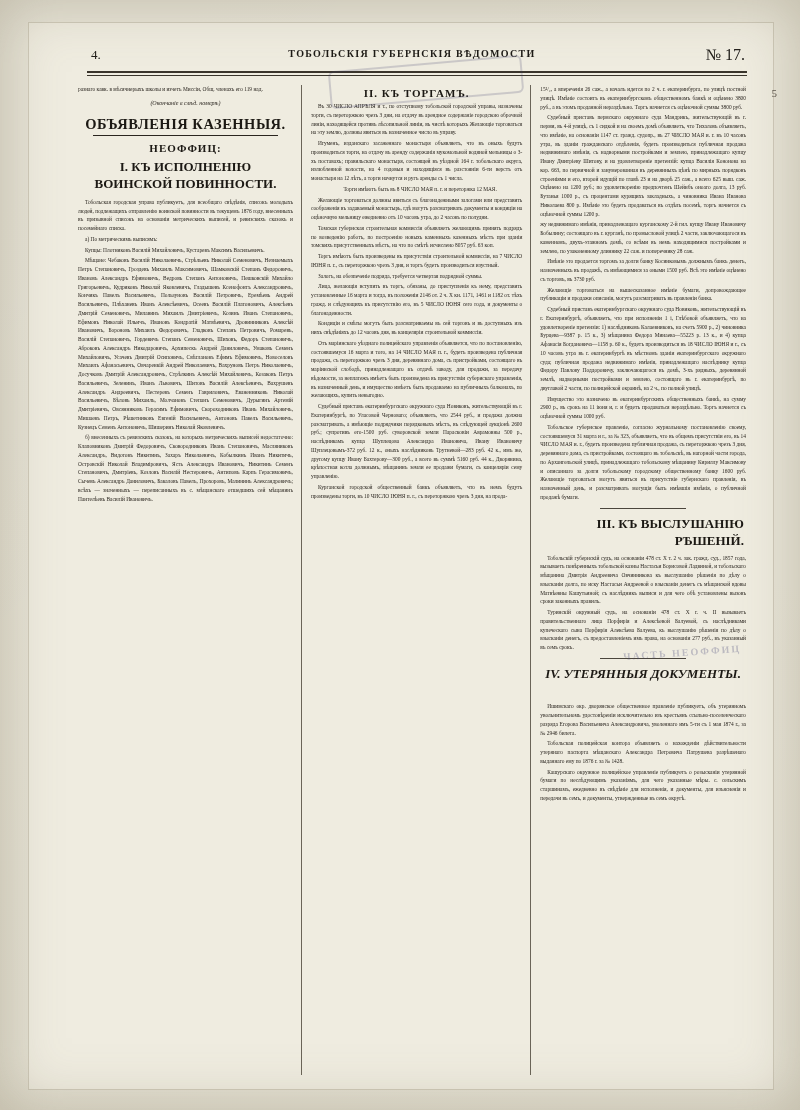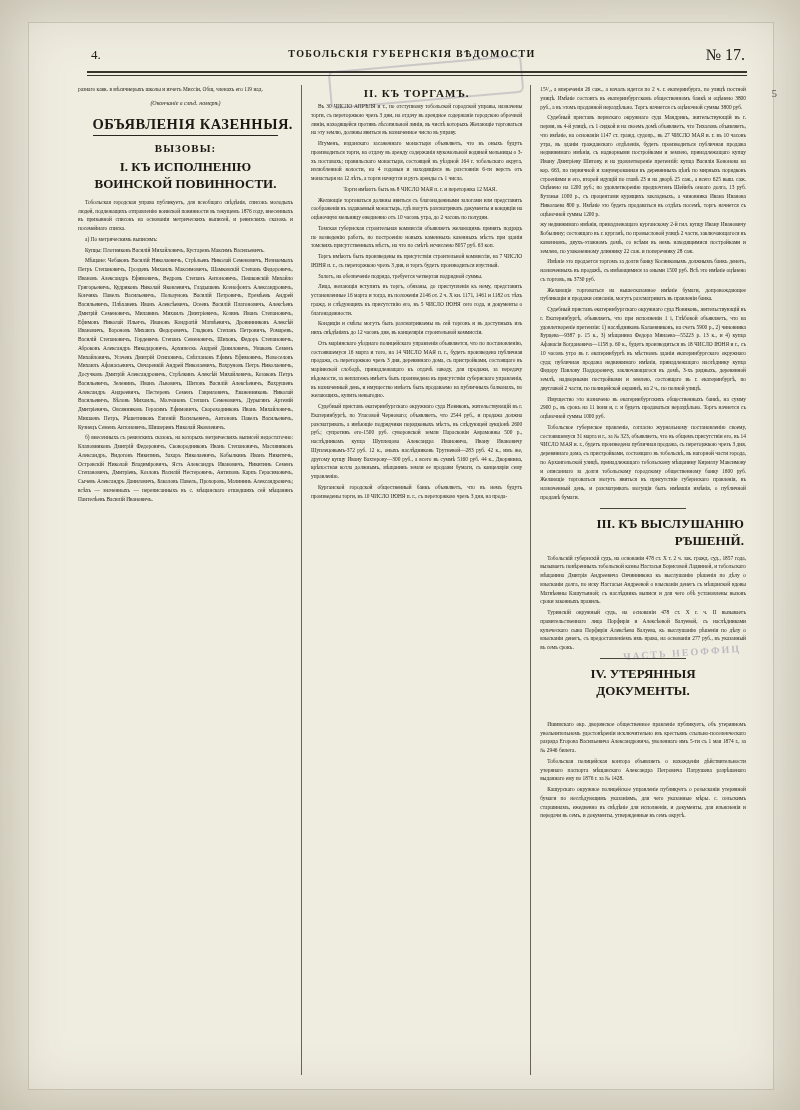--- a/index.html
+++ b/index.html
@@ -27,21 +27,21 @@
   .c1{width:232px;}
   .c2{width:228px;}
   .c3{width:222px;}
   .vsep{position:absolute;top:0;bottom:0;width:0;border-left:1px solid #6a6458;}
 
   .txt{font-size:5.4px;line-height:1.62;text-align:justify;color:#2a251f;
        font-family:"Liberation Serif",serif;hyphens:auto;}
   .txt p{margin:0 0 2px 0;text-indent:7px;}
   .txt p.noind{text-indent:0;}
 
-  .bigtitle{text-align:right;font-weight:bold;font-size:14.5px;letter-spacing:.5px;
+  .bigtitle{text-align:center;font-weight:bold;font-size:14.5px;letter-spacing:.5px;
             margin:10px 0 2px 0;color:#1c1914;}
   .u-under{display:block;height:0;border-bottom:1px solid #2a251f;width:86%;margin:2px auto 6px auto;}
   .sub{text-align:center;font-weight:bold;font-size:11px;letter-spacing:1px;margin:4px 0 3px 0;color:#1c1914;}
   .sub2{text-align:center;font-weight:bold;font-size:13px;line-height:1.35;margin:4px 6px 5px 6px;color:#1c1914;}
   .ctr{text-align:center;}
   .small-note{text-align:center;font-size:6px;font-style:italic;margin:6px 0 8px 0;color:#2a251f;}
   .hr-short{border-top:1px solid #4a453c;margin:6px 60px;}
   .stamp{position:absolute;left:300px;top:40px;width:190px;height:34px;
          transform:rotate(-5deg);opacity:.20;border:2px solid #3a3a6a;border-radius:6px;}
   .stamp2{position:absolute;right:14px;top:604px;font-size:10px;color:#4a4a7a;opacity:.30;
@@ -69,21 +69,21 @@
 
         <div class="col c1">
           <div class="txt">
             <p class="noind">разнаго кавк. в мѣсячнерыхъ школы и изчетъ Миссіи, Общ. членахъ его 119 над.</p>
           </div>
           <div class="small-note">(Окончаніе в слѣд. номерѣ)</div>
 
           <div class="bigtitle">ОБЪЯВЛЕНІЯ КАЗЕННЫЯ.</div>
           <span class="u-under"></span>
 
-          <div class="sub">ВЫЗОВЫ:</div>
+          <div class="sub">НЕОФФИЦ:</div>
           <div class="sub2">I. КЪ ИСПОЛНЕНІЮ ВОИНСКОЙ ПОВИННОСТИ.</div>
 
           <div class="txt">
             <p>Тобольская городская управа публикуетъ, для всеобщаго свѣдѣнія, списокъ молодыхъ людей, подлежащихъ отправленію воинской повинности въ текущемъ 1876 году, внесенныхъ въ призывной списокъ на основаніи метрическихъ выписей, и ревизскихъ сказокъ и посемейнаго списка.</p>
             <p>а) По метрическимъ выписямъ:</p>
             <p>Купцы: Плотниковъ Василій Михайловичъ, Кустаревъ Максимъ Васильевичъ.</p>
             <p>Мѣщане: Чебаковъ Василій Николаевичъ, Стрѣльевъ Николай Семеновичъ, Незнаемыхъ Петръ Степановичъ, Гроздевъ Михаилъ Максимовичъ, Шамковскій Степанъ Федоровичъ, Ивановъ Александръ Ефимовичъ, Ведровъ Степанъ Антоновичъ, Пешковскій Михайло Григорьевичъ, Кудриковъ Николай Яковлевичъ, Гладышевъ Ксенофонтъ Александровичъ, Кончикъ Павелъ Васильевичъ, Пользуновъ Василій Петровичъ, Еремѣевъ Андрей Васильевичъ, Плѣханевъ Иванъ Алексѣевичъ, Осеевъ Василій Платоновичъ, Алексѣевъ Дмитрій Семеновичъ, Милавинъ Михаилъ Дмитріевичъ, Козинъ Иванъ Степановичъ, Ефимовъ Николай Ильичъ, Ивановъ Кондратій Матвѣевичъ, Дровинниковъ Алексѣй Ивановичъ, Бороновъ Михаилъ Федоровичъ, Гладковъ Степанъ Петровичъ, Ромаревъ, Василій Степановичъ, Гордевичъ Степанъ Семеновичъ, Шиховъ, Федоръ Степановичъ, Аброковъ Александръ Никодаровичъ, Архипескъ Андрей Даниловичъ, Умаковъ Семенъ Михайловичъ, Усачевъ Дмитрій Осиповичъ, Свѣтлановъ Ефимъ Ефимовичъ, Новоселовъ Михаилъ Афанасьевичъ, Овчаренкій Андрей Николаевичъ, Вахруновъ Петръ Николаевичъ, Досучковъ Дмитрій Александровичъ, Стрѣлкинъ Алексѣй Михайловичъ, Козаковъ Петръ Васильевичъ, Зеленинъ, Иванъ Львовичъ, Шитовъ Василій Алексѣевичъ, Вахрушевъ Александръ Андреевичъ, Пестеревъ Семенъ Гавриловичъ, Еваненниковъ Николай Васильевичъ, Бѣловъ Михаилъ, Молчановъ Степанъ Семеновичъ, Дурыгинъ Артемій Дмитріевичъ, Овсянниковъ Герасимъ Ефимовичъ, Скороходниковъ Иванъ Михайловичъ, Мишаевъ Петръ, Рѣшетниковъ Евгеній Васильевичъ, Антоновъ Павелъ Васильевичъ, Кузнецъ Семенъ Антоновичъ, Шишеринъ Николай Яковлевичъ.</p>
             <p>б) внесенныхъ съ ревизскихъ сказокъ, на которыхъ метрическихъ выписей недостаточно: Клаповниковъ Дмитрій Федоровичъ, Сковородниковъ Иванъ Степановичъ, Масляниковъ Александръ, Видотовъ Никитинъ, Захаръ Николаевичъ, Кобылкинъ Иванъ Никитичъ, Островскій Николай Владиміровичъ, Ясть Александръ Ивановичъ, Никитинъ Семенъ Степановичъ, Дмитріевъ, Козловъ Василій Нестеровичъ, Антиповъ Карпъ Герасимовичъ, Сычевъ Александръ Даниловичъ, Бакаловъ Павелъ, Прохоровъ, Малининъ Александровичъ; всѣхъ — значенныхъ — переписанныхъ въ с. мѣщанскаго отшедшихъ сей мѣщанинъ Пантелѣевъ Василій Ивановичъ.</p>
           </div>
           <div class="vsep" style="right:0;"></div>
@@ -119,21 +119,21 @@
             <p>Имущество это назначено въ екатеринбургскихъ общественныхъ банкѣ, на сумму 2900 р., въ срокъ на 11 іюня и, г. и будетъ продаваться нераздѣльно. Торгъ начнется съ оцѣночной суммы 1000 руб.</p>
             <p>Тобольское губернское правленіе, согласно журнальному постановленію своему, состоявшемуся 31 марта и г., за № 323, объявляетъ, что въ общемъ присутствіи его, въ 14 ЧИСЛО МАЯ и. г., будетъ произведена публичная продажа, съ переторжкою чрезъ 3 дня, деревяннаго дома, съ пристройками, состоящаго въ тобольскѣ, въ нагорной части города, по Архангельской улицѣ, принадлежащаго тобольскому мѣщанину Кириллу Максимову и описаннаго за долги тобольскому городскому общественному банку 1600 руб. Желающіе торговаться могутъ явиться въ присутствіе губернскаго правленія, въ назначенный день, и разсматривать могущія быть имѣвшія имѣнія, о публичной продажѣ бумаги.</p>
           </div>
           <div class="hr-short"></div>
           <div class="sub2" style="margin:2px 2px 4px;text-align:right;">III. КЪ ВЫСЛУШАНІЮ РѢШЕНІЙ.</div>
           <div class="txt">
             <p>Тобольскій губернскій судъ, на основаніи 478 ст. X т. 2 ч. зак. гражд. суд., 1857 года, вызываетъ повѣренныхъ тобольской казны Настасьи Борисовой Ладвиной, и тобольскаго мѣщанина Дмитрія Андреевича Овчинникова къ выслушанію рѣшенія по дѣлу о взысканіи долга, по иску Настасьи Андреевой о взысканіи денегъ съ мѣщанской вдовы Матвѣевны Кашутьиной; съ наслѣдникъ выписи и для чего обѣ установлены вызовъ сроки законныхъ правилъ.</p>
             <p>Туринскій окружный судъ, на основаніи 478 ст. X г. ч. II вызываетъ правительственнаго лица Порфирія и Алексѣевой Балуевой, съ наслѣдниками купеческаго сына Порфирія Алексѣева Балуева, къ выслушанію рѣшенія по дѣлу о взысканіи денегъ, съ предоставленіемъ имъ права, на основаніи 277 руб., въ указанный въ семъ срокъ.</p>
           </div>
           <div class="hr-short"></div>
-          <div class="sub2" style="margin:2px 2px 20px;">IV. УТЕРЯННЫЯ ДОКУМЕНТЫ.</div>
+          <div class="sub2" style="margin:2px 2px 20px;font-style:italic;">IV. УТЕРЯННЫЯ ДОКУМЕНТЫ.</div>
           <div class="txt">
             <p>Ишимскаго окр. дворянское общественное правленіе публикуетъ, объ утерянномъ увольнительномъ удостовѣреніи исключительно изъ крестьянъ ссыльно-поселенческаго разряда Егорова Васильевича Александровича, уволеннаго имъ 5-ти съ 1 мая 1874 г., за № 2946 билета.</p>
             <p>Тобольская полицейская контора объявляетъ о нахожденіи дѣйствительности утерянаго паспорта мѣщанскаго Александра Петровича Патрушева разрѣшенаго выданнаго ему по 1876 г. за № 1428.</p>
             <p>Кашурскаго окружное полицейское управленіе публикуетъ о розысканіи утерянной бумаги по неслѣдующимъ указаніямъ, для чего указанные мѣры. с. сельскимъ старшинамъ, ежедневно въ свѣдѣніе для исполненія, и документы, для изъясненія и передачи въ семъ, и документы, утвержденные въ семъ округѣ.</p>
           </div>
         </div>
 
       </div>
 
       <div class="stamp2">ЧАСТЬ НЕОФФИЦ</div>

